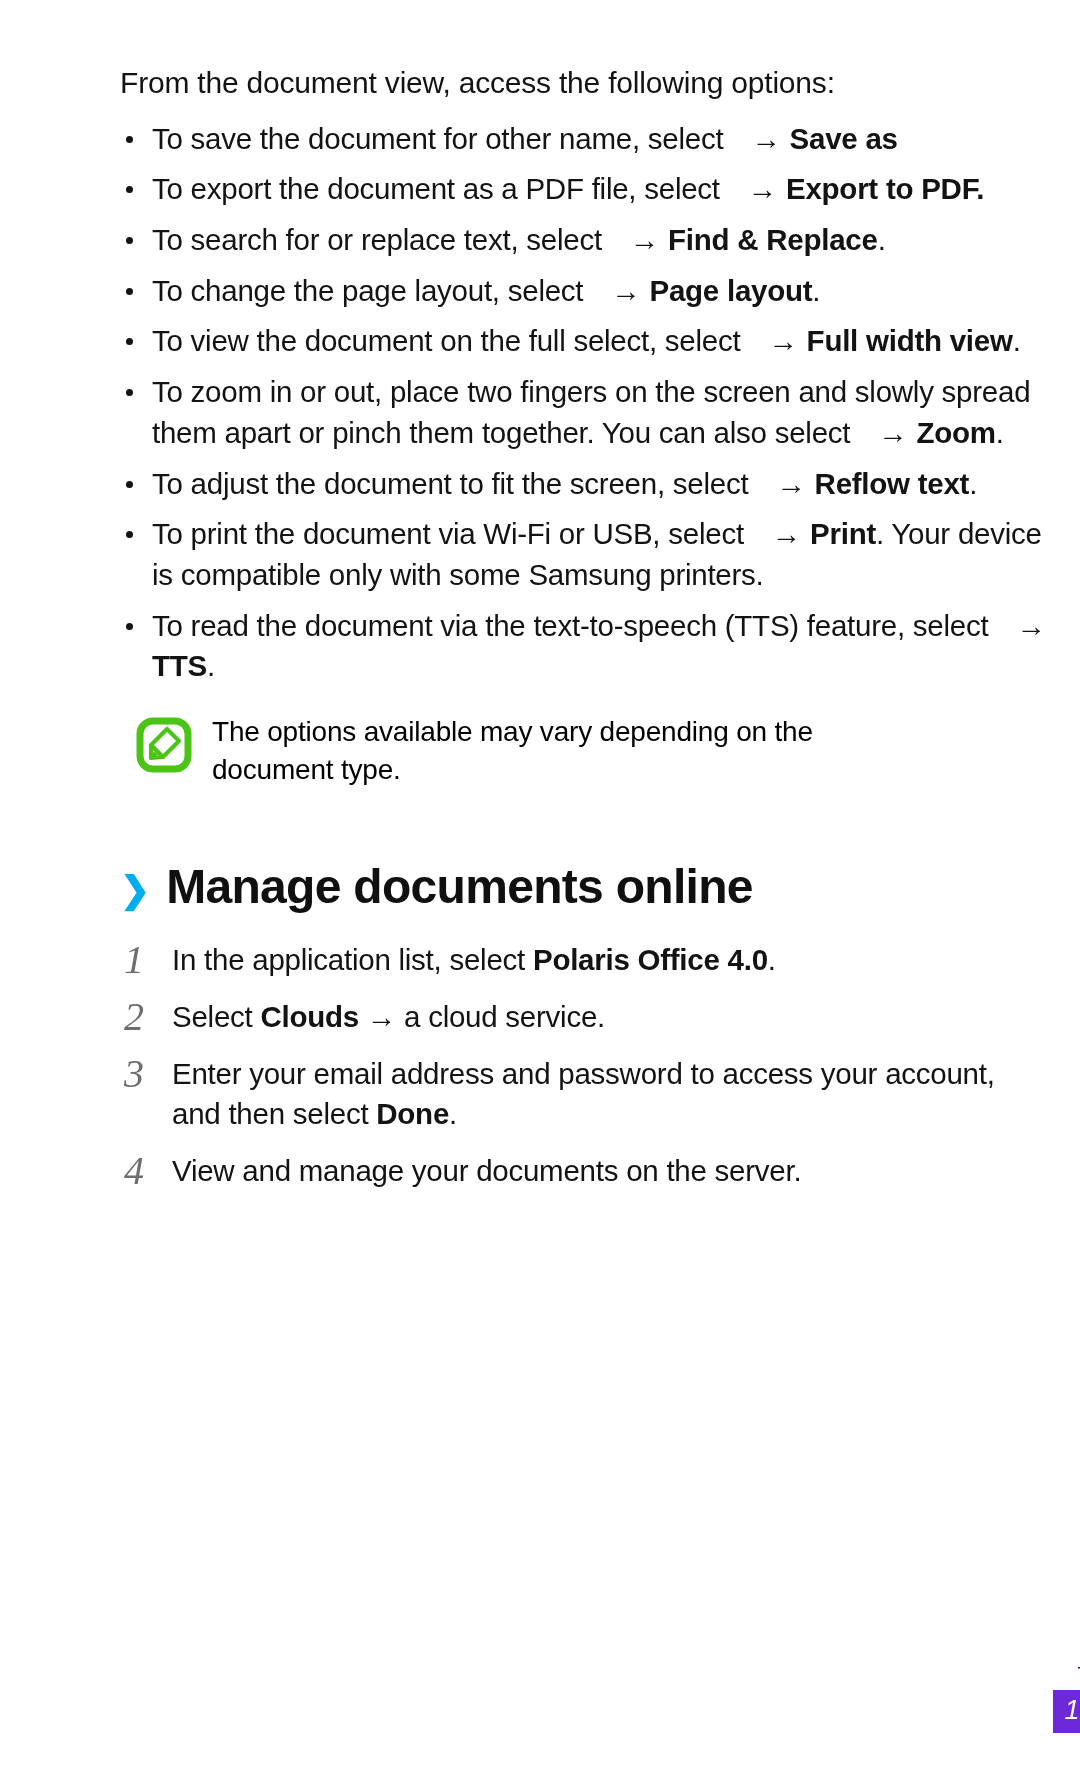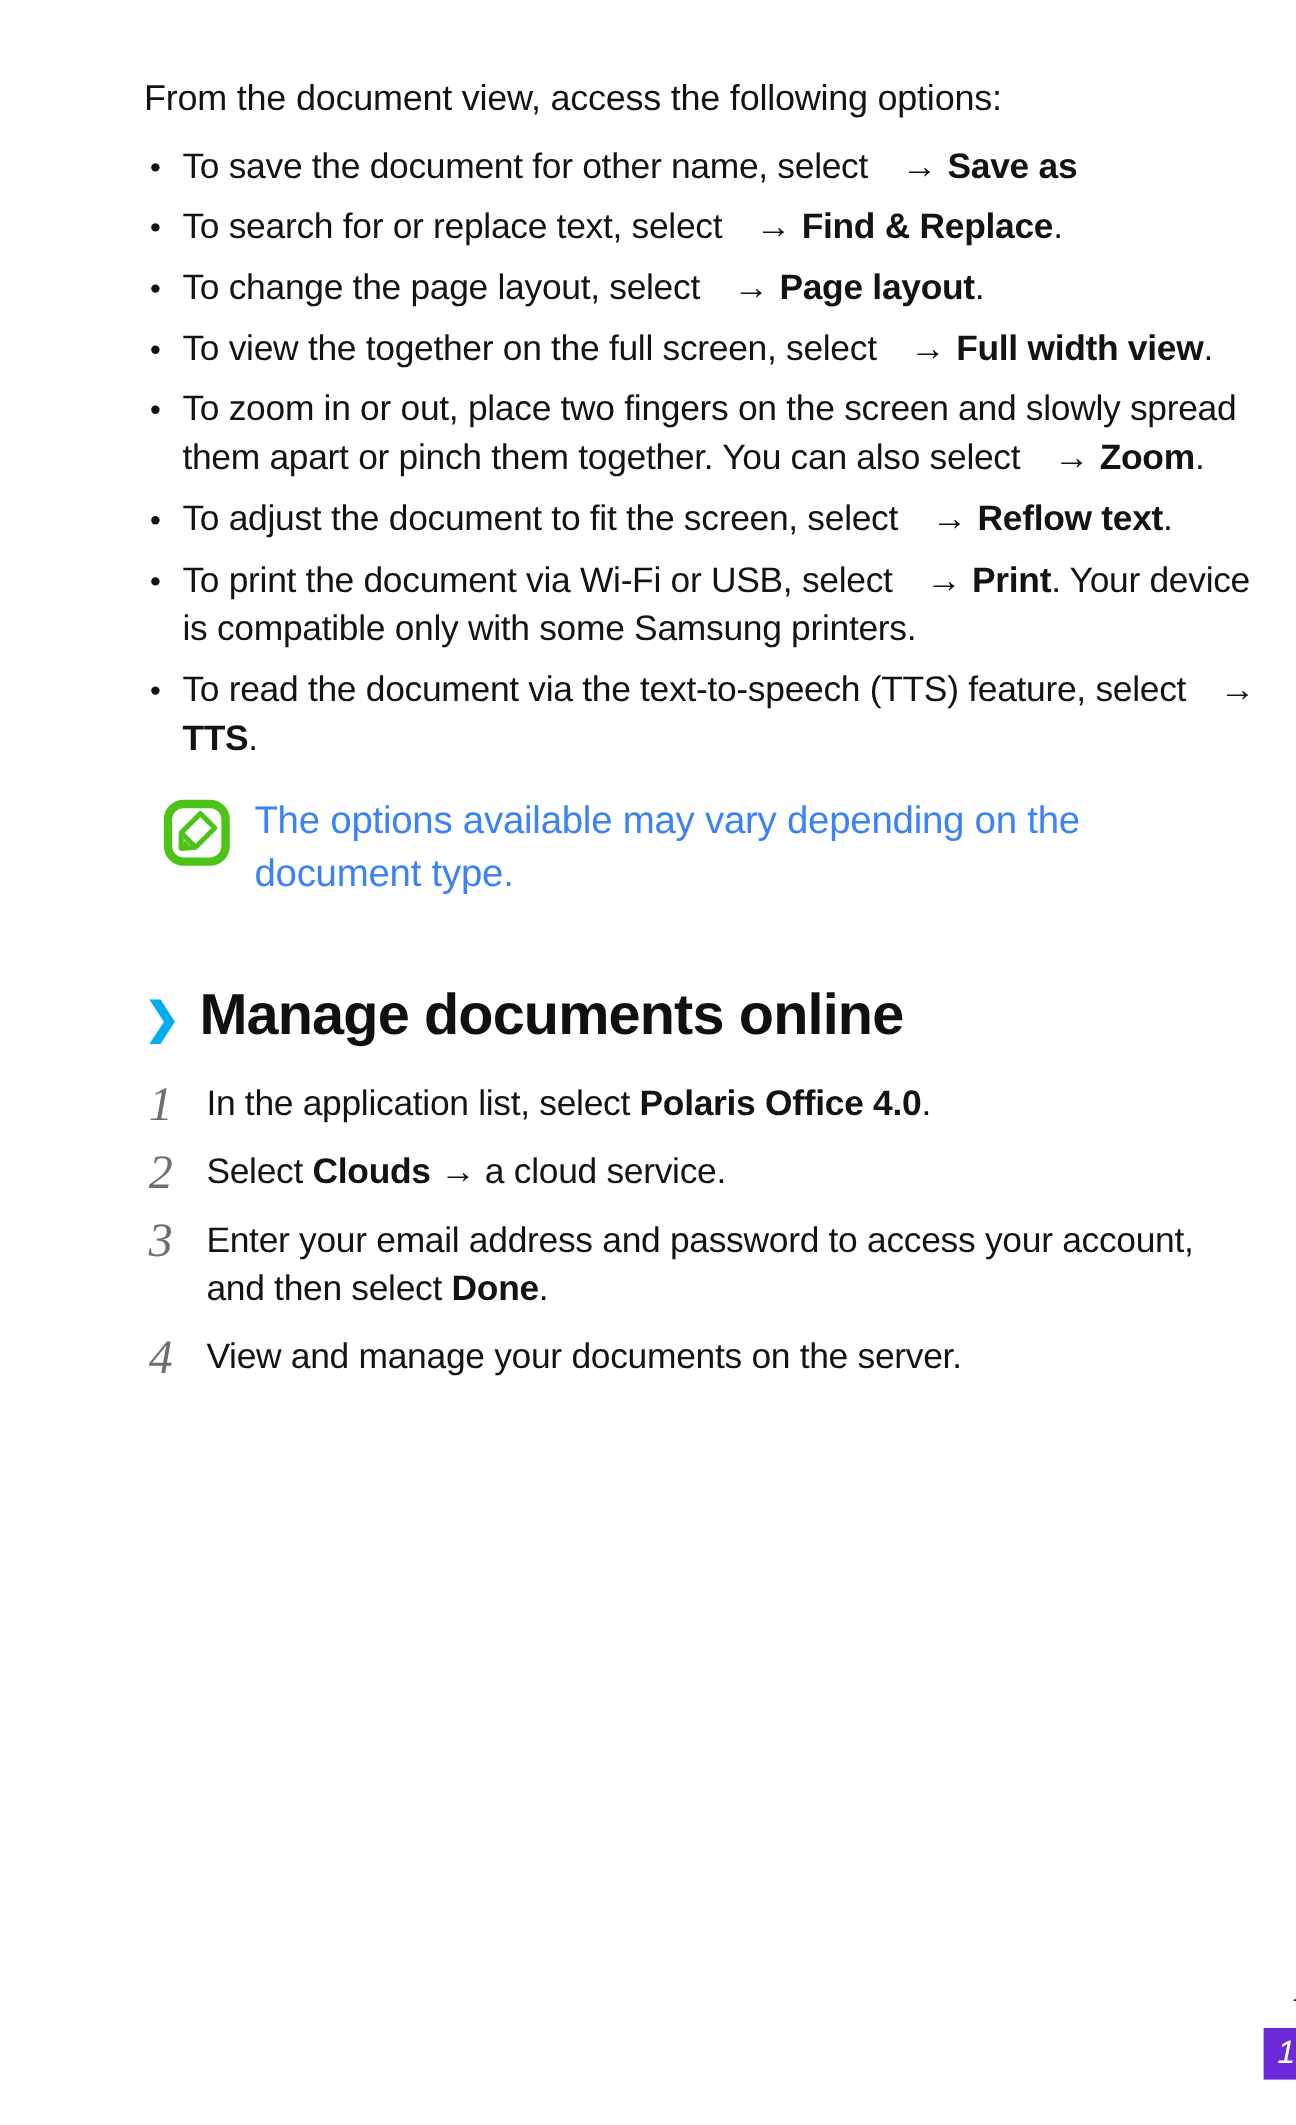--- a/index.html
+++ b/index.html
@@ -78,24 +78,24 @@
     margin: 26px 0 0 16px;
     gap: 20px;
   }
   .note-icon {
     flex: 0 0 auto;
     width: 56px;
     height: 56px;
     margin-top: 4px;
   }
   .note-text {
-    font-size: 32px;
+    font-size: 28px;
     line-height: 1.36;
     letter-spacing: -0.2px;
-    color: #3b82f6;
+    color: #000000;
     max-width: 700px;
   }
 
   
   .section-heading {
     display: flex;
     align-items: baseline;
     gap: 16px;
     margin: 70px 0 26px 0;
   }
@@ -169,26 +169,27 @@
 <body>
 
 <div class="page">
 
   <p class="intro">From the document view, access the following options:</p>
 
   <ul class="bullets">
 
     <li class="bullet"><span>To save the document for other name, select</span><span class="gapicon"></span><span class="arrow">→</span> <span class="b">Save as</span><span></span></li>
 
+    <li class="bullet"><span>To export the document as a PDF file, select</span><span class="gapicon"></span><span class="arrow">→</span> <span class="b">Export to PDF</span><span class="b">.</span></li>
 
     <li class="bullet"><span>To search for or replace text, select</span><span class="gapicon"></span><span class="arrow">→</span> <span class="b">Find &amp; Replace</span><span>.</span></li>
 
     <li class="bullet"><span>To change the page layout, select</span><span class="gapicon"></span><span class="arrow">→</span> <span class="b">Page layout</span><span>.</span></li>
 
-    <li class="bullet"><span>To view the together on the full screen, select</span><span class="gapicon"></span><span class="arrow">→</span> <span class="b">Full width view</span><span>.</span></li>
+    <li class="bullet"><span>To view the document on the full select, select</span><span class="gapicon"></span><span class="arrow">→</span> <span class="b">Full width view</span><span>.</span></li>
 
     <li class="bullet"><span>To zoom in or out, place two fingers on the screen and slowly spread them apart or pinch them together. You can also select</span><span class="gapicon"></span><span class="arrow">→</span> <span class="b">Zoom</span><span>.</span></li>
 
     <li class="bullet"><span>To adjust the document to fit the screen, select</span><span class="gapicon"></span><span class="arrow">→</span> <span class="b">Reflow text</span><span>.</span></li>
 
     <li class="bullet"><span>To print the document via Wi-Fi or USB, select</span><span class="gapicon"></span><span class="arrow">→</span> <span class="b">Print</span><span>. Your device is compatible only with some Samsung printers.</span></li>
 
     <li class="bullet"><span>To read the document via the text-to-speech (TTS) feature, select</span><span class="gapicon"></span><span class="arrow">→</span> <span class="b">TTS</span><span>.</span></li>
 
   </ul>

